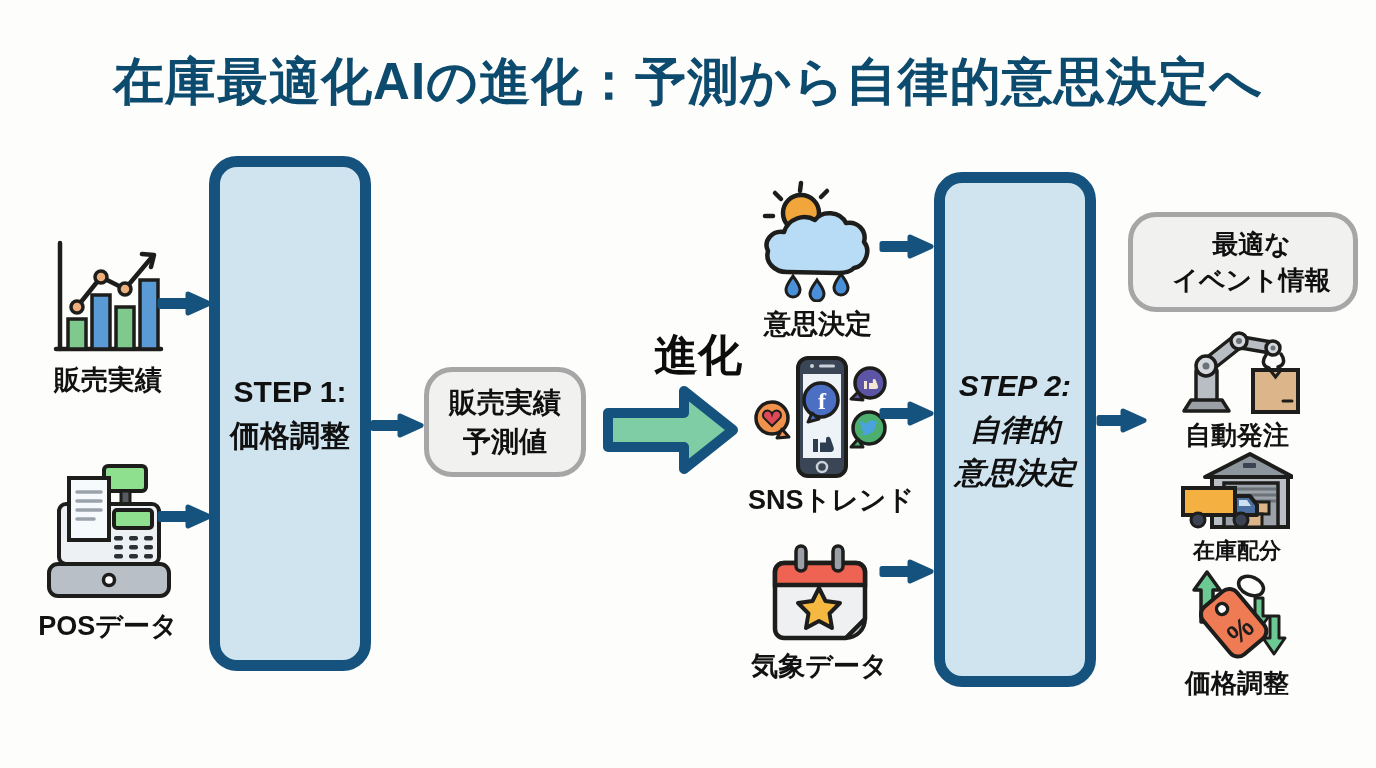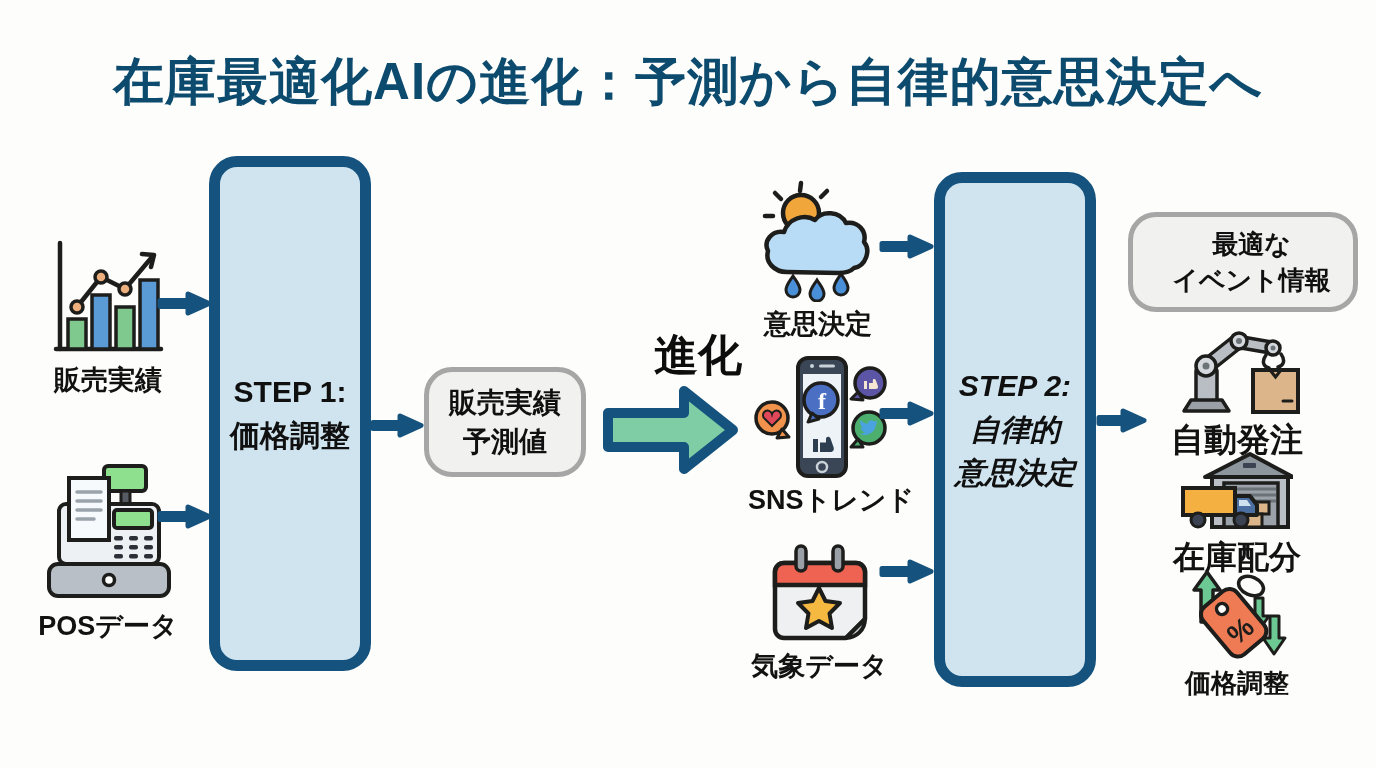--- a/index.html
+++ b/index.html
@@ -236,21 +236,21 @@
           <circle cx="68" cy="13" r="8"></circle>
           <circle cx="102" cy="20" r="7"></circle>
       </g>
       <g fill="#6b7278">
         <circle cx="35" cy="38" r="3.5"></circle>
           <circle cx="68" cy="13" r="3"></circle>
           <circle cx="102" cy="20" r="2.5"></circle>
       </g>
       <path d="M95,27 c-5,7 -2,12 3,13 M110,26 c5,7 2,12 -3,13" fill="none" stroke="#1d1d1b" stroke-width="3.5" stroke-linecap="round"></path>
     </svg>
-    <div class="item-label" style="font-size:33px;">自動発注</div>
+    <div class="item-label" style="font-size:26px;">自動発注</div>
   </div>
 
   <div class="col-item" style="left:1158px; top:450px; width:158px;">
     <svg class="ic" width="112" height="82" viewBox="0 0 112 82">
       <rect x="31" y="25" width="76" height="52" fill="#b9bfc5" stroke="#1d1d1b" stroke-width="4"></rect>
       <polygon points="24,27 69,4 112,27" fill="#8d959d" stroke="#1d1d1b" stroke-width="4" stroke-linejoin="round"></polygon>
       <rect x="62" y="13" width="13" height="5" rx="1" fill="#3b4252"></rect>
       <rect x="43" y="33" width="54" height="44" fill="#9ba2a9" stroke="#1d1d1b" stroke-width="3.5"></rect>
       <g stroke="#6b7278" stroke-width="3">
         <line x1="45" y1="39" x2="95" y2="39"></line>
@@ -263,21 +263,21 @@
           <rect x="65" y="64" width="16" height="13"></rect>
       </g>
       <rect x="2" y="38" width="52" height="27" fill="#f5b042" stroke="#1d1d1b" stroke-width="4"></rect>
       <path d="M54,46 h15 l7,9 v10 h-22 z" fill="#4a6fa0" stroke="#1d1d1b" stroke-width="4" stroke-linejoin="round"></path>
       <path d="M58,50 h8 l4,6 h-12 z" fill="#cfe0ee"></path>
       <g fill="#3b4252" stroke="#1d1d1b" stroke-width="3">
         <circle cx="17" cy="70" r="7"></circle>
           <circle cx="60" cy="70" r="7"></circle>
       </g>
     </svg>
-    <div class="item-label" style="font-size:32px;">在庫配分</div>
+    <div class="item-label" style="font-size:22px;">在庫配分</div>
   </div>
 
   <div class="col-item" style="left:1158px; top:570px; width:158px;">
     <svg class="ic" width="104" height="92" viewBox="0 0 104 92">
       <polygon points="22,2 35,20 28,20 28,52 16,52 16,20 9,20" fill="#6dc993" stroke="#1d1d1b" stroke-width="3.5" stroke-linejoin="round"></polygon>
       <polygon points="78,28 78,46 84,46 74,60 64,46 70,46 70,28" fill="#6dc993" stroke="#1d1d1b" stroke-width="3" stroke-linejoin="round"></polygon>
       <polygon points="94,46 94,68 100,68 89,84 78,68 85,68 85,46" fill="#6dc993" stroke="#1d1d1b" stroke-width="3" stroke-linejoin="round"></polygon>
       <ellipse cx="66" cy="16" rx="13" ry="9" transform="rotate(24 66 16)" fill="none" stroke="#1d1d1b" stroke-width="3.5"></ellipse>
       <g transform="rotate(-40 48 52)">
         <rect x="26" y="22" width="44" height="62" rx="10" fill="#ee7b53" stroke="#1d1d1b" stroke-width="4"></rect>

